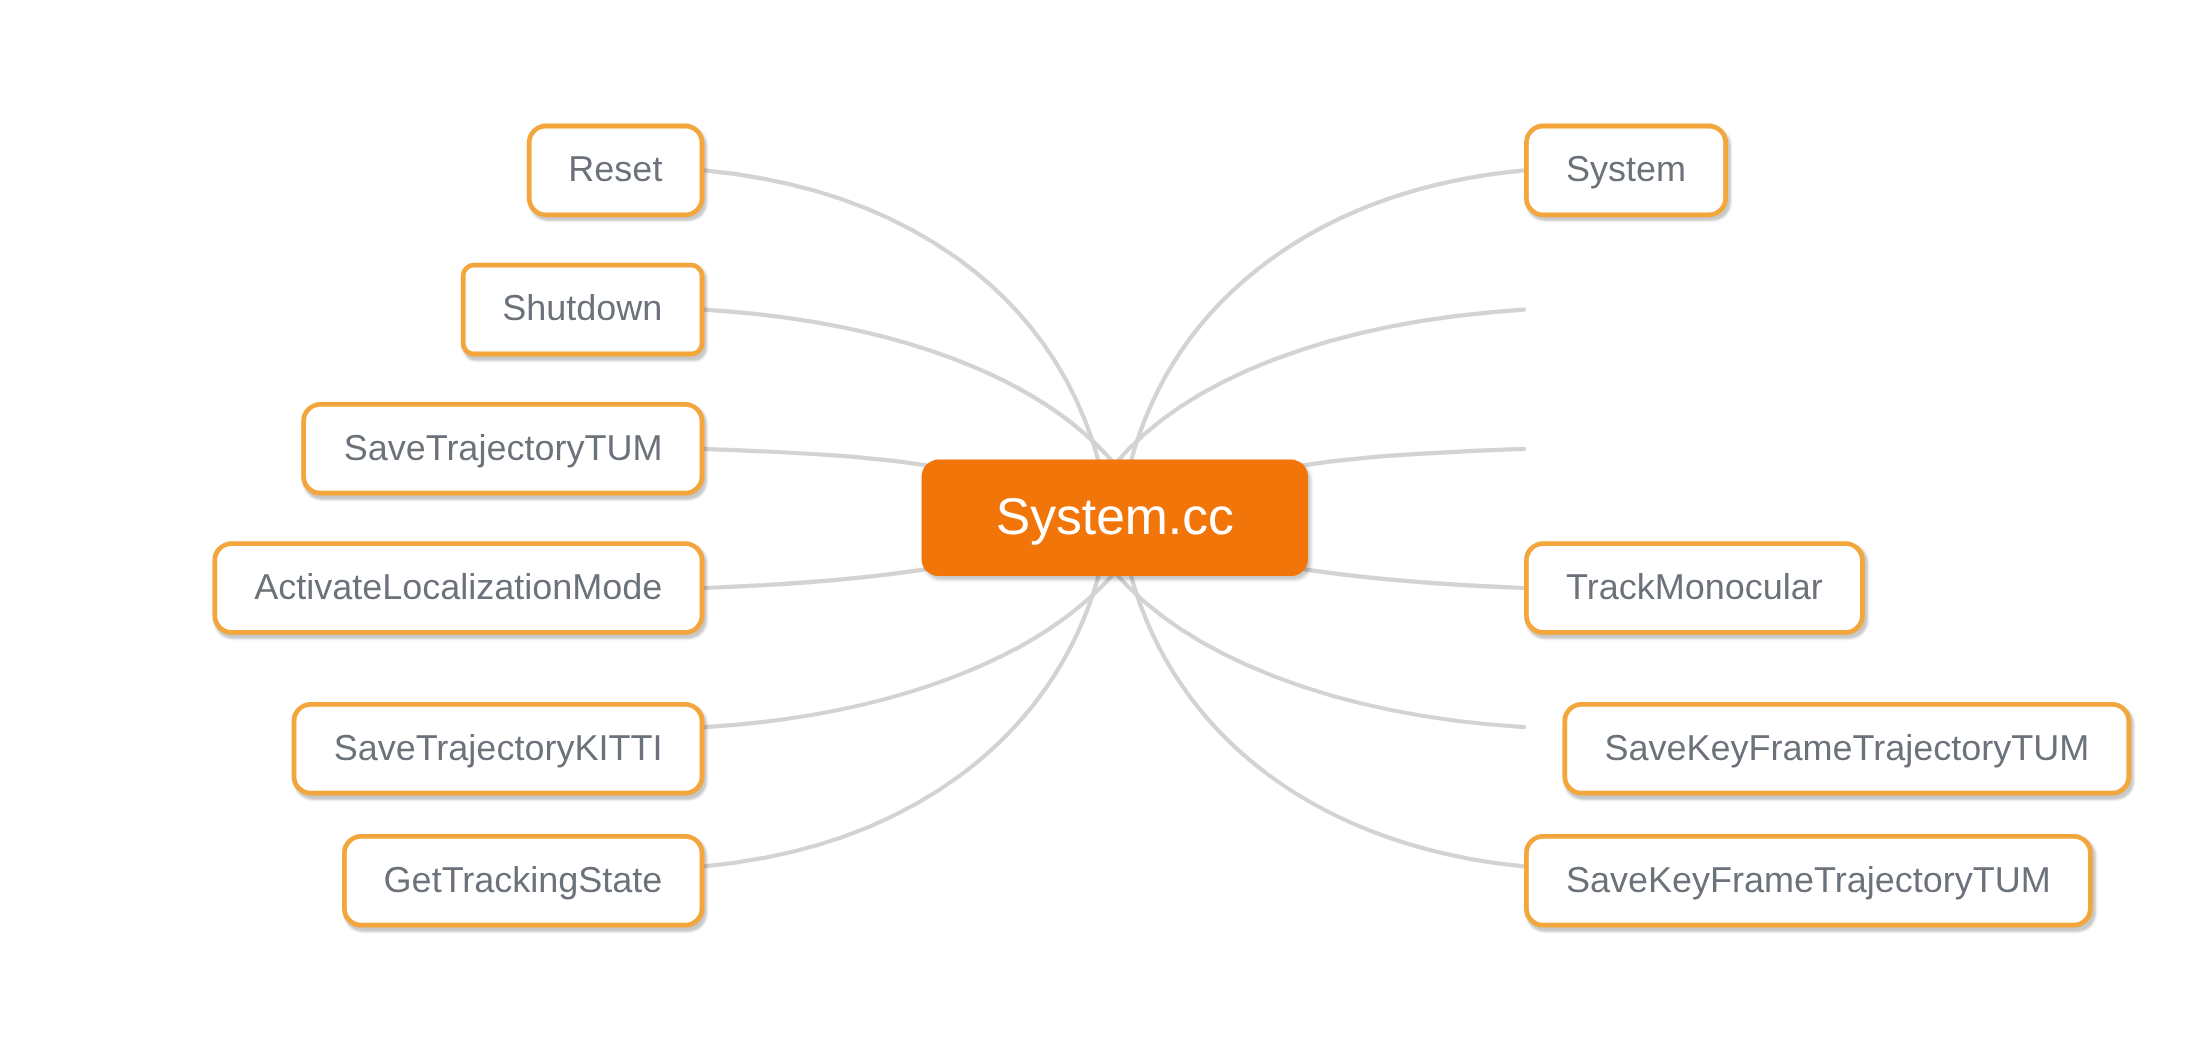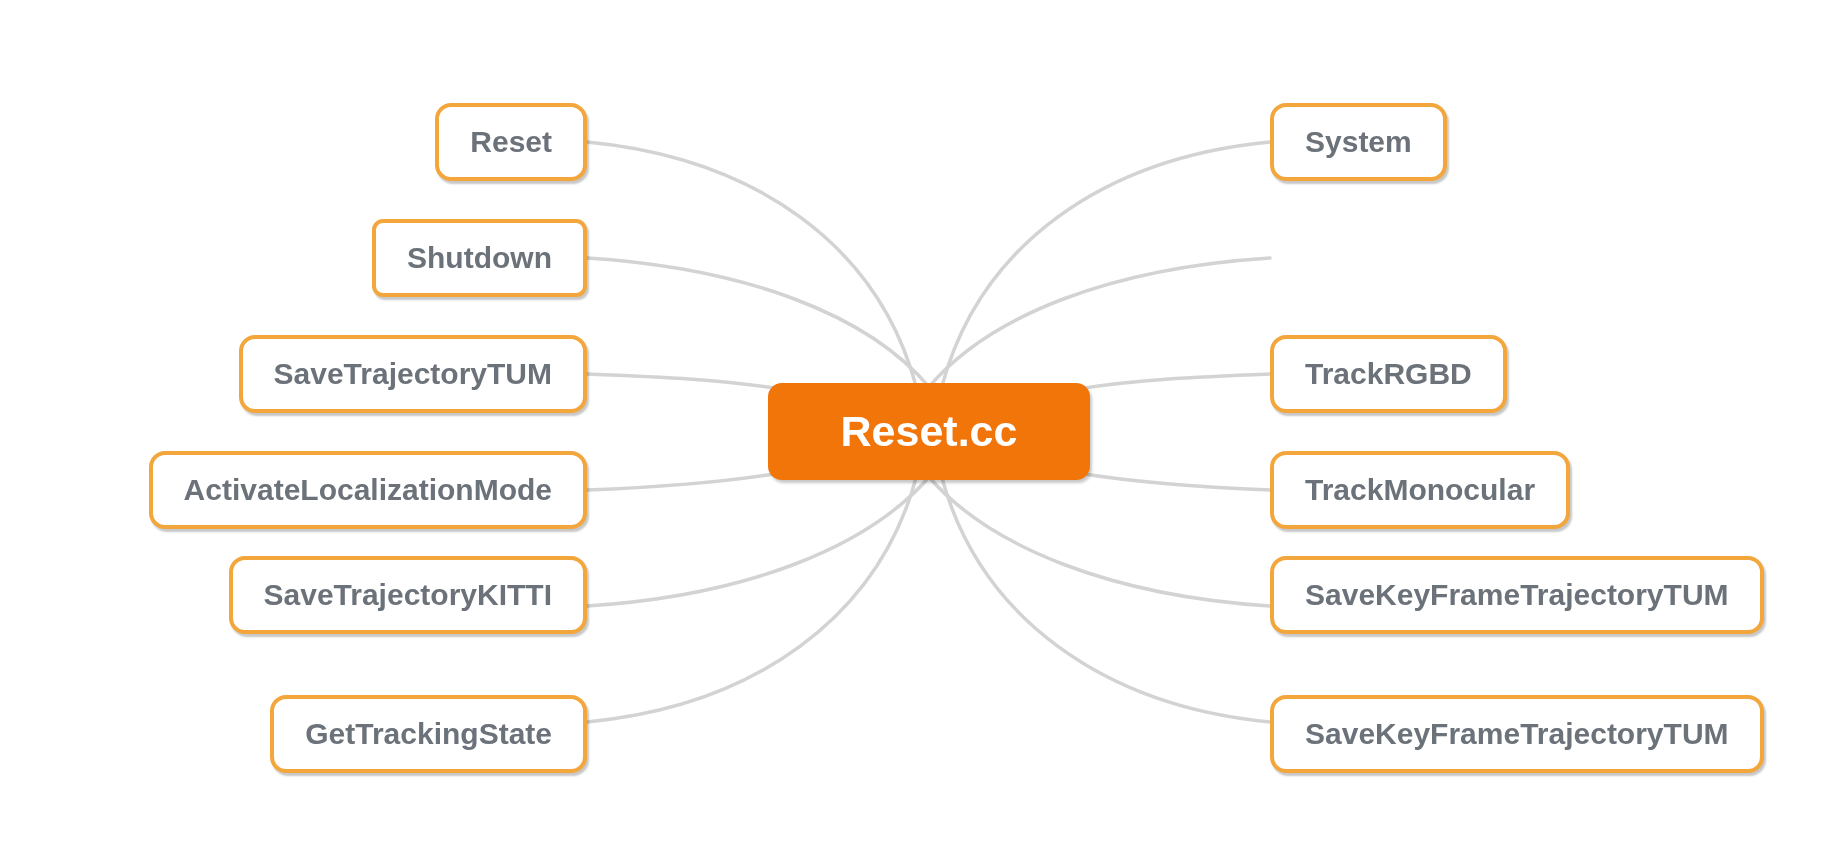--- a/index.html
+++ b/index.html
@@ -7,21 +7,20 @@
     padding: 0;
     background: #ffffff;
     font-family: "Liberation Sans", sans-serif;
   }
   #canvas {
     position: relative;
     width: 1841px;
     height: 864px;
     overflow: hidden;
     background: #ffffff;
-    font-weight: bold;
   }
   #connectors {
     position: absolute;
     left: 0;
     top: 0;
     width: 1841px;
     height: 864px;
     z-index: 1;
   }
   #connectors path {
@@ -47,21 +46,21 @@
     font-size: 30px;
     white-space: nowrap;
     cursor: pointer;
   }
   .node.left  { right: 1254px; }
   .node.right { left: 1270px; }
   .row-0 { top: 103px; }
   .row-1 { top: 219px; border-radius: 11px; }
   .row-2 { top: 335px; }
   .row-3 { top: 451px; }
-  .row-4 { top: 556px; }
+  .row-4 { top: 585px; margin-left: 32px; }
   .row-5 { top: 683px; margin-top: 12px; }
   #center-node {
     position: absolute;
     z-index: 3;
     box-sizing: border-box;
     left: 768px;
     top: 383px;
     width: 322px;
     height: 97px;
     display: flex;
@@ -97,20 +96,19 @@
   </svg>
 
   <div class="node left row-0">Reset</div>
   <div class="node left row-1">Shutdown</div>
   <div class="node left row-2">SaveTrajectoryTUM</div>
   <div class="node left row-3">ActivateLocalizationMode</div>
   <div class="node left row-4">SaveTrajectoryKITTI</div>
   <div class="node left row-5">GetTrackingState</div>
 
   <div class="node right row-0">System</div>
-  <div class="node right row-2">TrackRGBD</div>
   <div class="node right row-3">TrackMonocular</div>
   <div class="node right row-4">SaveKeyFrameTrajectoryTUM</div>
   <div class="node right row-5">SaveKeyFrameTrajectoryTUM</div>
 
-  <div id="center-node">Reset.cc</div>
+  <div id="center-node">System.cc</div>
 
 </div>
 
 </body></html>

